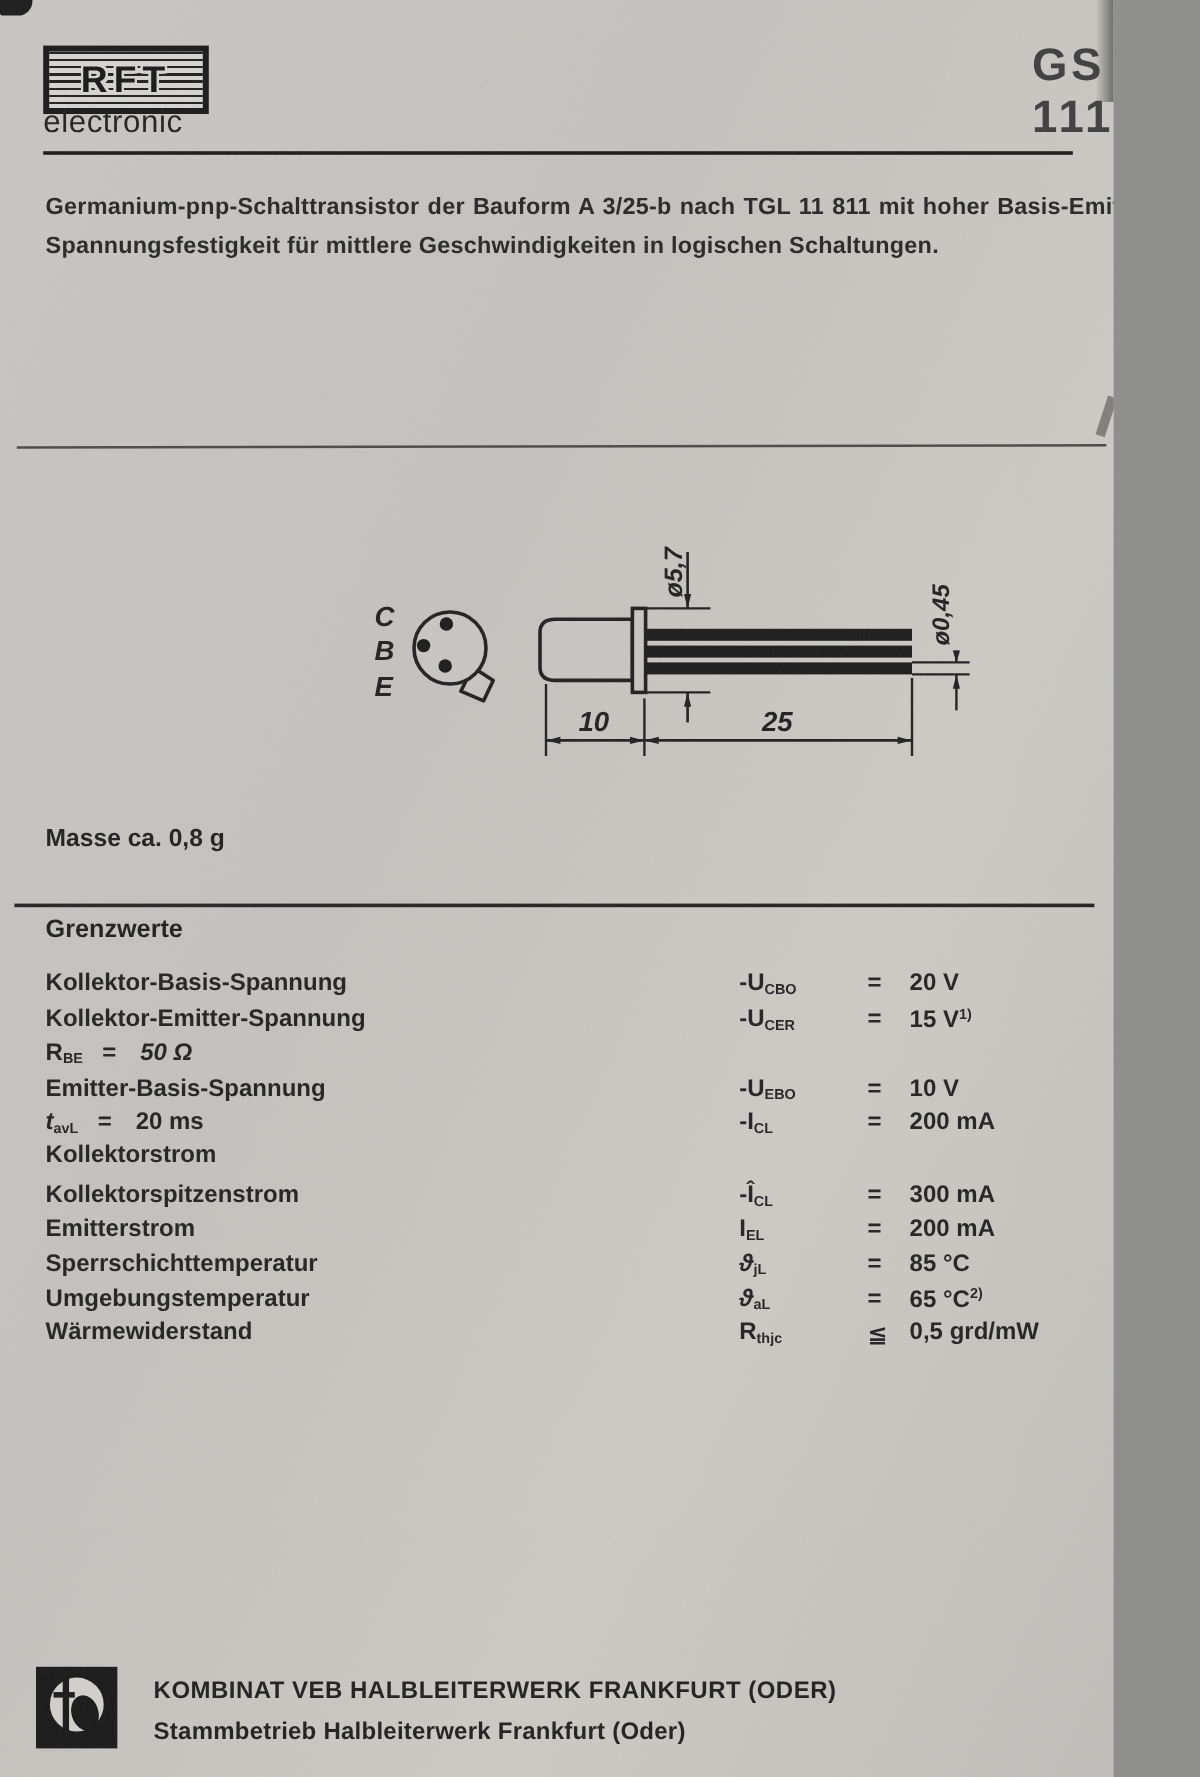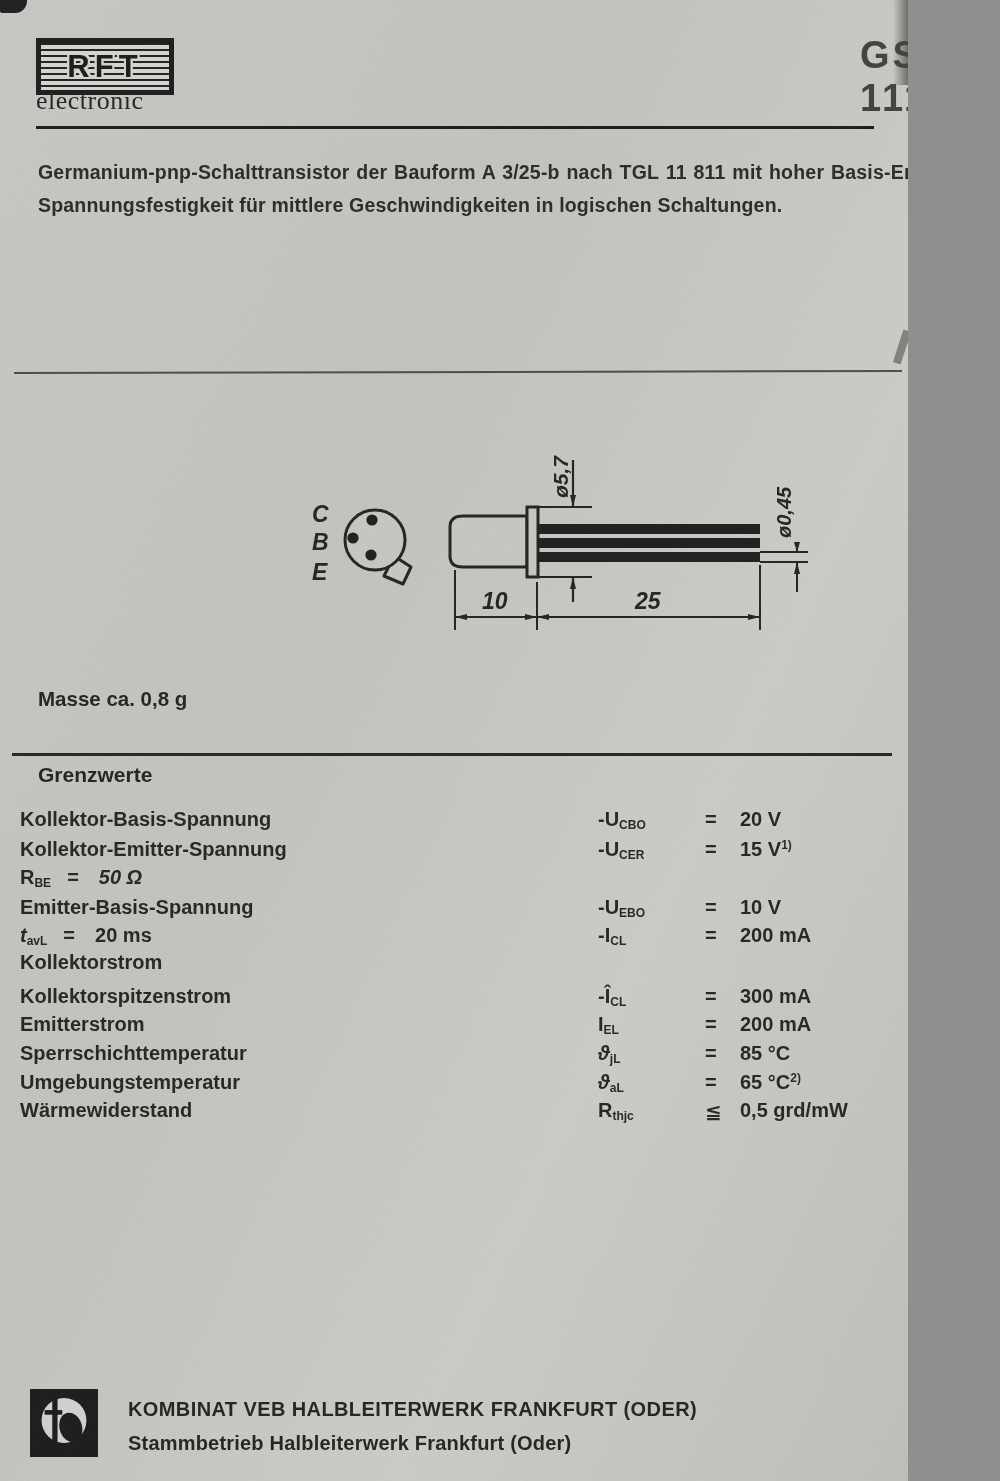--- a/index.html
+++ b/index.html
@@ -1,46 +1,46 @@
 <!DOCTYPE html>
 <html><head>
 <meta charset="utf-8">
 <style>
   html,body{margin:0;padding:0;background:#8f8f8d;}
   .paper{
     position:relative;width:908px;height:1481px;overflow:hidden;
     background:linear-gradient(115deg,#cbcac6 0%,#c6c5c1 38%,#cfcec9 68%,#c2c1bd 100%);
-    font-family:"Liberation Sans","DejaVu Sans",sans-serif;color:#1b1b1b;
+    font-family:"Liberation Sans","DejaVu Sans",sans-serif;color:#1b1b1b;padding-left:20px;
   }
   .noise{position:absolute;inset:0;pointer-events:none;opacity:.5;}
   .blob-tl{position:absolute;left:0;top:0;width:27px;height:13px;background:#161616;border-radius:0 0 12px 2px;}
   .shade-tr{position:absolute;right:0;top:0;width:15px;height:85px;background:linear-gradient(to left,rgba(25,25,25,.55),rgba(25,25,25,0));}
   .mark-r{position:absolute;right:2px;top:330px;width:8px;height:34px;background:rgba(30,30,30,.45);transform:rotate(18deg);}
 
   
   .rft{position:absolute;left:36px;top:38px;width:128px;height:47px;border:5px solid #141414;
        background:repeating-linear-gradient(to bottom,#1a1a18 0 2px,#d9d8d4 2px 6px);
        display:flex;align-items:center;justify-content:center;}
   .rft-text{font-size:31px;font-weight:900;letter-spacing:5px;color:#121212;line-height:1;
        text-shadow:2px 0 0 #d9d8d4,-2px 0 0 #d9d8d4,0 2px 0 #d9d8d4,0 -2px 0 #d9d8d4,
                    2px 2px 0 #d9d8d4,-2px -2px 0 #d9d8d4,2px -2px 0 #d9d8d4,-2px 2px 0 #d9d8d4;}
-  .brand-sub{position:absolute;left:36px;top:86px;font-size:26px;font-weight:500;letter-spacing:.5px;color:#1c1c1c;font-family:Liberation Serif, serif;}
+  .brand-sub{position:absolute;left:36px;top:86px;font-size:26px;font-weight:500;letter-spacing:.5px;color:#1c1c1c;}
   .part-no{position:absolute;left:824px;top:34px;font-size:38px;font-weight:700;letter-spacing:3px;color:#3b3b3b;margin-left:36px;}
 
   .rule1{position:absolute;left:36px;right:34px;top:126px;height:3px;background:#141414;}
   .rule2{position:absolute;left:14px;right:6px;top:371px;height:2px;background:#474745;transform:rotate(-.12deg);}
   .rule3{position:absolute;left:12px;right:16px;top:753px;height:3px;background:#1e1e1e;}
 
   .descr{position:absolute;left:38px;top:156px;width:928px;font-size:19.5px;font-weight:700;
          line-height:33px;text-align:justify;color:#232323;letter-spacing:.2px;}
 
   .mass{position:absolute;left:38px;top:687px;font-size:20.5px;font-weight:700;}
   .limits-title{position:absolute;left:38px;top:763px;font-size:21px;font-weight:700;}
 
-  .row{position:absolute;left:20px;width:932px;height:28px;font-size:20px;font-weight:700;color:#1d1d1d;}
+  .row{position:absolute;left:38px;width:932px;height:28px;font-size:20px;font-weight:700;color:#1d1d1d;}
   .row .lbl{position:absolute;left:0;white-space:nowrap;}
   .row .sym{position:absolute;left:578px;white-space:nowrap;}
   .row .rel{position:absolute;left:685px;}
   .row .val{position:absolute;left:720px;white-space:nowrap;}
   .row .cond{position:absolute;left:0;white-space:nowrap;}
   .cond .crel{display:inline-block;margin:0 20px 0 16px;}
   sub{font-size:12px;vertical-align:-3px;font-weight:700;}
   sup{font-size:12px;vertical-align:7px;font-weight:700;}
   .it{font-style:italic;}
 

